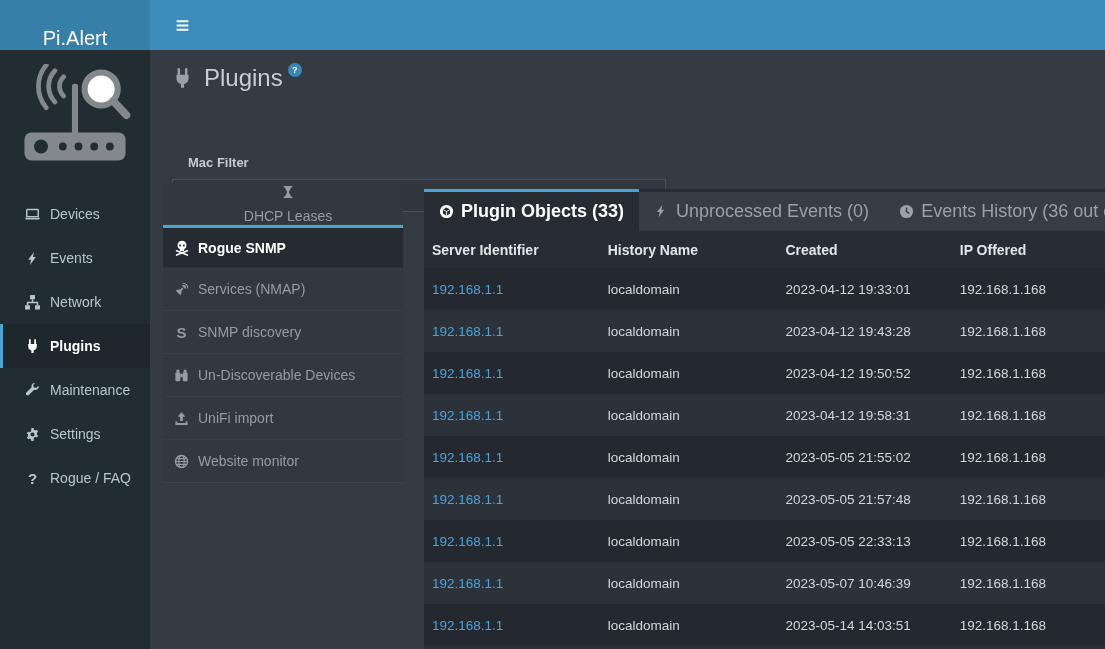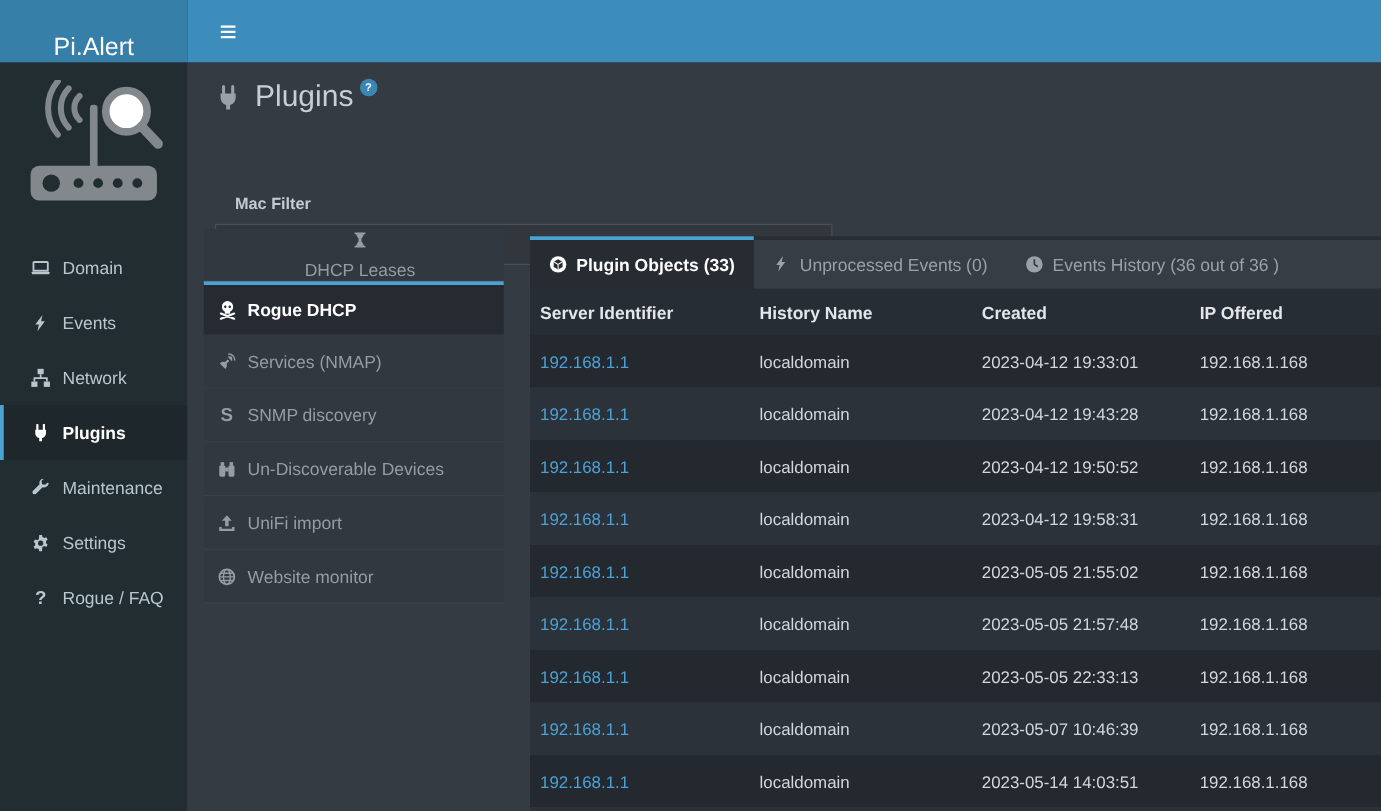--- a/index.html
+++ b/index.html
@@ -45,21 +45,21 @@
     border-bottom:1px solid rgba(255,255,255,0.035); }
   .pnav-item:first-child { height:42px;flex-direction:column; }
   .pnav-item .ic { width:17px; height:17px; flex:0 0 17px; display:flex; align-items:center; justify-content:center; }
   .pnav-item.selected { background:#252b31; color:#fff; font-weight:700; border-top:3px solid #4aa3d2; }
   .pnav-item:last-child { border-bottom:1px solid #3d444b; }
   .s-letter { font-size:15px; font-weight:700; line-height:1; }
 
   
   .tabpanel { position:absolute; left:274px; top:139px; right:0; bottom:0; }
   .tabstrip { height:42px; background:#363d44; border-top:3px solid #272d33; display:flex; }
-  .tab { display:flex; align-items:center; gap:7px; padding:0 15px; font-size:14px; color:#9aa1a7;
+  .tab { display:flex; align-items:center; gap:7px; padding:0 15px; font-size:18px; color:#9aa1a7;
     cursor:pointer; white-space:nowrap; }
   .tab.active { background:#262c32; color:#fff; font-weight:700; margin-top:-3px; border-top:3px solid #4aa3d2; }
   .tab .ic { width:15px; height:15px; display:flex; }
 
   .tbl { width:100%; }
   .tr { display:flex; height:42px; align-items:center; }
   .tr.head { height:37px; background:#272d34; }
   .td { padding-left:8px; font-size:13.5px; color:#d3d7db; overflow:hidden; white-space:nowrap; }
   .head .td { font-weight:700; font-size:14px; color:#e2e6e9; }
   .c1 { width:25.8%; } .c2 { width:26.1%; } .c3 { width:25.6%; } .c4 { width:22.5%; }
@@ -107,21 +107,21 @@
     </svg>
   </div>
   <div class="smenu">
     <div class="smenu-item">
       <span class="ic">
           <svg viewBox="0 0 16 16" width="17" height="17">
             <path d="M3.2 3.4h9.6a.6.6 0 0 1 .6.6v6H2.6V4a.6.6 0 0 1 .6-.6z" fill="none" stroke="currentColor" stroke-width="1.4"></path>
             <path d="M1 11h14l-.7 1.7H1.7z" fill="currentColor"></path>
           </svg>
         </span>
-      <span>Domain</span>
+      <span>Devices</span>
     </div>
     <div class="smenu-item">
       <span class="ic">
           <svg viewBox="0 0 16 16" width="15" height="15">
             <path d="M9.6 1 3.4 9.2h3.1L5.3 15l6.3-8.5H8.4z" fill="currentColor"></path>
           </svg>
         </span>
       <span>Events</span>
     </div>
     <div class="smenu-item">
@@ -194,21 +194,21 @@
     </div>
     <div class="pnav-item selected">
       <span class="ic">
           <svg viewBox="0 0 16 16" width="16" height="16">
             <path d="M2.7 10.8 13.3 15M13.3 10.8 2.7 15" stroke="currentColor" stroke-width="1.7" stroke-linecap="round"></path>
             <path fill="currentColor" d="M8 .8a4.5 4.5 0 0 0-4.5 4.5c0 1.7 1 3.2 2.4 4V11h4.2V9.3a4.5 4.5 0 0 0 2.4-4A4.5 4.5 0 0 0 8 .8z"></path>
             <circle cx="6.2" cy="5.4" r="1" fill="#252b31"></circle>
             <circle cx="9.8" cy="5.4" r="1" fill="#252b31"></circle>
           </svg>
         </span>
-      <span>Rogue DHCP</span>
+      <span>Rogue SNMP</span>
     </div>
     <div class="pnav-item">
       <span class="ic">
           <svg viewBox="0 0 16 16" width="15" height="15">
             <path fill="currentColor" d="M2 9.3 6.7 14c1.2-1.2 1.6-2.9 1.1-4.4l2.3-2.3-1.4-1.4L6.4 8.2C4.9 7.7 3.2 8.1 2 9.3z"></path>
             <circle cx="11.3" cy="4.7" r="1.3" fill="currentColor"></circle>
             <path d="M9.6 1.3a5.1 5.1 0 0 1 5.1 5.1M9.4 3.9a2.7 2.7 0 0 1 2.7 2.7" stroke="currentColor" stroke-width="1.2" fill="none" stroke-linecap="round"></path>
           </svg>
         </span>
       <span>Services (NMAP)</span>

